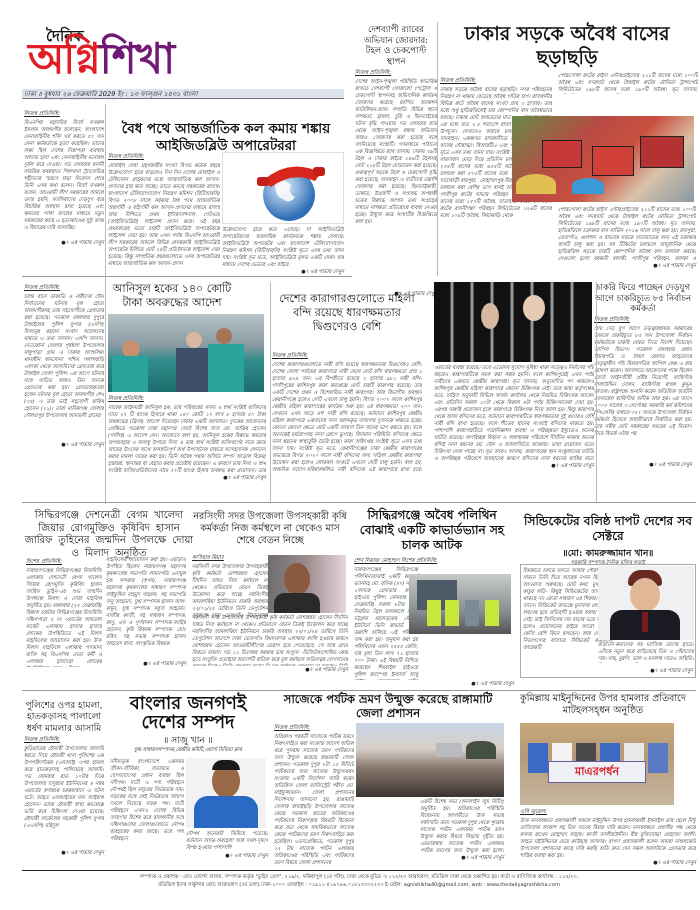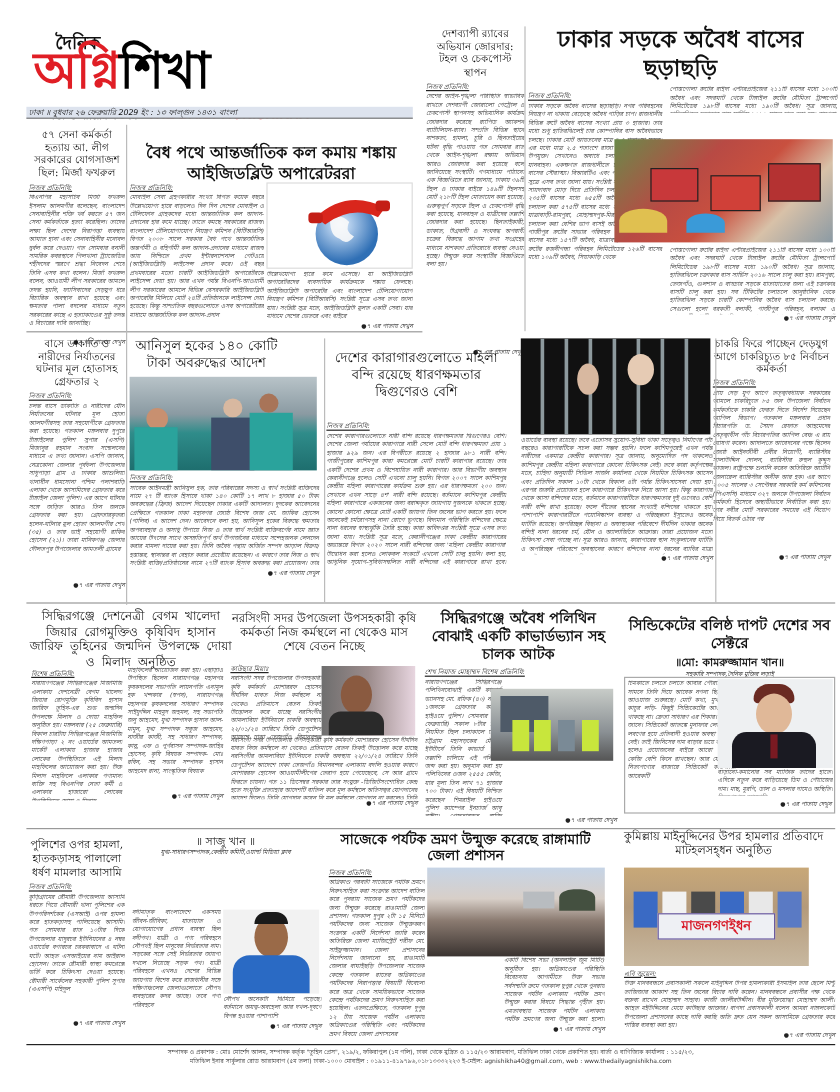--- a/index.html
+++ b/index.html
@@ -6,39 +6,38 @@
 body{width:700px;height:910px;background:#fff;font-family:"DejaVu Sans",sans-serif;color:#111;position:relative;overflow:hidden}
 .abs{position:absolute}
 .hl{font-family:"DejaVu Serif",serif;color:#111;text-align:center;line-height:1.25}
 .byline{font-size:5.5px;font-style:italic;text-decoration:underline;color:#222;margin:2px 0 1px}
 .body{font-size:5px;line-height:7px;color:#333;font-style:italic;text-align:justify;overflow:hidden}
 .cont{font-size:5px;text-align:right;color:#222;font-style:italic}
 .img{position:absolute;overflow:hidden}
 .rule-h{position:absolute;height:1px;background:#999}
 .rule-v{position:absolute;width:1px;background:#bbb}
 .logo-red{color:#e01e25}
-.logo-green{color:#000000}
+.logo-green{color:#701a75}
 </style>
 </head>
 <body>
 
 <div class="abs" style="left:20px;top:22px;width:330px;height:82px;">
   <div class="abs" style="left:26px;top:2px;font-family:'DejaVu Serif',serif;font-size:15px;font-weight:bold;color:#111;">দৈনিক</div>
   <div class="abs" style="left:8px;top:12px;font-family:'DejaVu Serif',serif;font-size:42px;font-weight:bold;letter-spacing:-1px;line-height:50px;white-space:nowrap;">
     <span class="logo-red">অগ্নি</span><span class="logo-green">শিখা</span>
   </div>
   <div class="abs" style="left:20px;top:62px;white-space:nowrap;">
     <span style="font-size:8.5px;font-weight:bold;color:#111;">সত্য ও ন্যায়ের কণ্ঠস্বর</span>
     <span style="font-family:'Liberation Sans',sans-serif;font-size:11.5px;font-weight:bold;color:#e01e25;margin-left:3px;">THE DAILY AGNISHIKHA</span>
   </div>
 </div>
 <div class="abs" style="left:22px;top:89px;width:322px;height:10px;background:#dde3ee;font-size:6.5px;font-style:italic;line-height:10px;padding-left:2px;color:#111;border-bottom:1px solid #777;">ঢাকা ॥ বুধবার ২৬ ফেব্রুয়ারি 2029 ইং : ১৩ ফাল্গুন ১৪৩১ বাংলা</div>
 
 <div class="abs" style="left:24px;top:108px;width:80px;">
-  <div class="hl" style="font-size:8.5px;">৫৭ সেনা কর্মকর্তা হত্যায় আ. লীগ সরকারের যোগসাজশ ছিল: মির্জা ফখরুল</div>
   <div class="byline">নিজস্ব প্রতিনিধি:</div>
   <div class="body" style="height:120px;">বিএনপির মহাসচিব মির্জা ফখরুল ইসলাম আলমগীর বলেছেন, বাংলাদেশ সেনাবাহিনীর শক্তি খর্ব করতে ৫৭ জন সেনা কর্মকর্তাকে হত্যা করেছিল। তাদের লক্ষ্য ছিল দেশের নিরাপত্তা ব্যবস্থায় আঘাত হানা এবং সেনাবাহিনীর মনোবল দুর্বল করে দেওয়া। গত সোমবার বনানী সামরিক কবরস্থানে পিলখানা ট্র্যাজেডির শহীদদের স্মরণে শ্রদ্ধা নিবেদন শেষে তিনি এসব কথা বলেন। মির্জা ফখরুল বলেন, আওয়ামী লীগ সরকারের আমলে তদন্ত হয়নি, ফ্যাসিবাদের দেড়যুগ ধরে বিচারিক অবস্থান রাখা হয়েছে এবং ক্ষমতার পালা বদলের মাধ্যমে নতুন সরকারের কাছে এ হত্যাকাণ্ডের সুষ্ঠু তদন্ত ও বিচারের দাবি জানাচ্ছি।</div>
   <div class="cont">●৭ এর পাতায় দেখুন</div>
 </div>
 
 <div class="abs" style="left:106px;top:120px;width:240px;">
   <div class="hl" style="font-size:13.5px;font-weight:bold;">বৈধ পথে আন্তর্জাতিক কল কমায় শঙ্কায় আইজিডব্লিউ অপারেটররা</div>
 </div>
 <div class="abs" style="left:108px;top:151px;width:112px;">
   <div class="byline">নিজস্ব প্রতিনিধি:</div>
@@ -87,21 +86,20 @@
   <div style="position:absolute;left:128px;top:20px;width:44px;height:32px;background:#b43232;border:1px solid #222;"></div>
   <div style="position:absolute;left:4px;top:58px;width:40px;height:20px;background:#e0c050;border-radius:50% 50% 0 0;"></div>
   <div style="position:absolute;left:60px;top:62px;width:32px;height:16px;background:#3a9ad8;border-radius:50% 50% 0 0;"></div>
 </div>
 <div class="abs" style="left:558px;top:206px;width:138px;">
   <div class="body" style="height:56px;">পোস্তগোলা রুটের রাইদা এন্টারপ্রাইজের ২১১টি বাসের মধ্যে ১০০টি অবৈধ এবং সদরঘাট থেকে টাঙ্গাইল রুটের মৌমিতা ট্রান্সপোর্ট লিমিটেডের ১৯৮টি বাসের মধ্যে ১৯০টি অবৈধ। সূত্র জানায়, হাতিরঝিলে চক্রাকার বাস সার্ভিস ২০১৬ সালে চালু করা হয়। রামপুরা, তেজগাঁও, গুলশান ও বাড্ডার সড়কে যাতায়াতের জন্য এই চক্রাকার বাসটি চালু করা হয়। সব টিকিটের চলাচলে আনুষ্ঠানিক থেকে হাতিরঝিল সড়কে চারটি কোম্পানির অবৈধ বাস চলাচল করছে। সেগুলো হলো বরকতী বলাকী, গাজীপুর পরিবহন, বলাকা ও আজমেরী গ্লোরী। এই পরিবহনগুলো সায়েদাবাদ, গুলিস্তান, সদরঘাট থেকে ছেড়ে রামপুরা, হাতিরঝিল হয়ে তেজগাঁও দিয়ে গাজীপুর চলে যায়। এদিকে দীর্ঘদিন ধরেই</div>
   <div class="cont">●৭ এর পাতায় দেখুন</div>
 </div>
 
 <div class="abs" style="left:24px;top:282px;width:80px;">
-  <div class="hl" style="font-size:8.5px;">বাসে ডাকাতি ও নারীদের নির্যাতনের ঘটনার মূল হোতাসহ গ্রেফতার ২</div>
   <div class="byline">নিজস্ব প্রতিনিধি:</div>
   <div class="body" style="height:148px;">চলন্ত বাসে ডাকাতি ও নারীদের যৌন নির্যাতনের ঘটনার মূল হোতা আলমগীরসহ তার সহযোগীকে গ্রেফতার করা হয়েছে। গতকাল মঙ্গলবার দুপুরে টাঙ্গাইলের পুলিশ সুপার (এসপি) মিজানুর রহমান সংবাদ সম্মেলনের মাধ্যমে এ তথ্য জানান। এসপি জানান, নেত্রকোনা জেলার পূর্বধলা উপজেলার সাধুপাড়া গ্রাম ও ঢাকার আশুলিয়া থানাধীন ধামসোনা পশ্চিম পলাশবাড়ি এলাকা থেকে আসামিদের গ্রেফতার করে টাঙ্গাইল জেলা পুলিশ। এর আগে ঘটনার সঙ্গে জড়িত আরও তিন জনকে গ্রেফতার করা হয়। গ্রেফতারকৃতরা হলেন-ঘটনার মূল হোতা আলমগীর শেখ (৩৫) ও তার ভাই সহযোগী রাকিব হোসেন (২১)। তারা মানিকগঞ্জ জেলার দৌলতপুর উপজেলার আমতলী গ্রামের</div>
   <div class="cont">●৭ এর পাতায় দেখুন</div>
 </div>
 
 <div class="abs" style="left:92px;top:282px;width:160px;">
   <div class="hl" style="font-size:11px;padding:0 12px;">আনিসুল হকের ১৪০ কোটি টাকা অবরুদ্ধের আদেশ</div>
 </div>
 <div class="img" style="left:108px;top:314px;width:156px;height:78px;background:linear-gradient(180deg,#b8c3c8 0%,#8a9aa2 40%,#2f8c8a 60%,#1e6e6e 100%);">
   <div style="position:absolute;left:14px;top:26px;width:18px;height:18px;border-radius:50%;background:#c89070;"></div>
@@ -215,20 +213,21 @@
 </div>
 
 <div class="abs" style="left:24px;top:700px;width:80px;">
   <div class="hl" style="font-size:9px;">পুলিশের ওপর হামলা, হাতকড়াসহ পালালো ধর্ষণ মামলার আসামি</div>
   <div class="byline">নিজস্ব প্রতিনিধি:</div>
   <div class="body" style="height:104px;">কুড়িগ্রামের রৌমারী উপজেলায় আসামি ধরতে গিয়ে রৌমারী থানা পুলিশের এক উপপরিদর্শকের (এসআই) ওপর হামলা করে হাতকড়াসহ পালিয়েছে আসামি। গত সোমবার রাত ১০টার দিকে উপজেলার যাদুরচর ইউনিয়নের ৪ নম্বর ওয়ার্ডের বগারচর চরকরাবাদে এ ঘটনা ঘটে। আহত এসআইয়ের নাম আইরাল হোসেন। তাকে রৌমারী স্বাস্থ্য কমপ্লেক্সে ভর্তি করে চিকিৎসা দেওয়া হয়েছে। রৌমারী সার্কেলের সহকারী পুলিশ সুপার (এএসপি) মহিদুল</div>
   <div class="cont">●৭ এর পাতায় দেখুন</div>
 </div>
 
 <div class="abs" style="left:108px;top:694px;width:160px;">
+  <div class="hl" style="font-size:18px;font-weight:bold;line-height:1.05;">বাংলার জনগণই দেশের সম্পদ</div>
   <div class="hl" style="font-size:9px;margin-top:3px;">॥ সাজু খান ॥</div>
   <div class="hl" style="font-size:5px;font-style:italic;">যুগ্ম-সাধারণসম্পাদক,কেন্দ্রীয় কমিটি,ওয়ার্ল্ড মিডিয়া ক্লাব</div>
 </div>
 <div class="abs" style="left:110px;top:758px;width:74px;">
   <div class="body" style="height:102px;">নদীমাতৃক বাংলাদেশে একসময় জীবন-জীবিকা, যাতায়াত ও যোগাযোগের প্রধান ব্যবস্থা ছিল নদীপথ। যাত্রী ও পণ্য পরিবহনে নৌপথই ছিল মানুষের নির্ভরতার নাম। সড়কের সঙ্গে সেই নির্ভরতার জায়গা দখলে নিয়েছে সড়ক পথ। যাত্রী পরিবহনে এখনও দেশের বিভিন্ন জায়গায় বিশেষ করে রাজধানীর সঙ্গে দক্ষিণাঞ্চলের জেলাগুলোতে নৌপথ ব্যবহারের কদর আছে। তবে পণ্য পরিবহনে</div>
 </div>
 <div class="img" style="left:186px;top:758px;width:80px;height:70px;background:#f2f2f2;">
   <div style="position:absolute;left:26px;top:6px;width:28px;height:34px;border-radius:50%;background:#9a6a48;"></div>
   <div style="position:absolute;left:26px;top:2px;width:28px;height:10px;background:#1a1a1a;border-radius:12px 12px 0 0;"></div>
   <div style="position:absolute;left:8px;top:38px;width:64px;height:32px;background:#2a6ac4;border-radius:14px 14px 0 0;"></div>
@@ -260,21 +259,21 @@
 <div class="img" style="left:520px;top:723px;width:154px;height:82px;background:linear-gradient(180deg,#c8a878 0%,#b49a7a 40%,#c8b8a0 100%);">
   <div style="position:absolute;left:8px;top:20px;width:140px;height:30px;display:flex;gap:4px;">
     <div style="flex:1;background:#3a6ac4;"></div>
       <div style="flex:1;background:#f2f2f2;"></div>
       <div style="flex:1;background:#4a4a4a;"></div>
       <div style="flex:1;background:#3a6ac4;"></div>
       <div style="flex:1;background:#e8e8e8;"></div>
       <div style="flex:1;background:#5a7ac4;"></div>
   </div>
   <div style="position:absolute;left:28px;top:38px;width:98px;height:22px;background:#eef0f4;border:1px solid #6a5aa0;display:flex;align-items:center;justify-content:center;">
-    <span style="font-size:11px;font-weight:bold;color:#d81a28;">মাজনগণই্ধন</span>
+    <span style="font-size:11px;font-weight:bold;color:#d81a28;">মাএরপর্ধন</span>
   </div>
 </div>
 <div class="abs" style="left:520px;top:806px;width:176px;">
   <div class="byline">এবি জুয়েল:</div>
   <div class="body" style="height:42px;">উক্ত মানববন্ধনে প্রবাসকালী সকলে মাইনুদ্দিন উপর হামলাকারী ইসমাইল তার ছেলে মিন্টু তাজিজার আকাশ সহ তিন জনের বিচার দাবি করেন। মানববন্ধনে প্রবাসীর পক্ষ থেকে বক্তব্য রাখেন মোহাম্মদ সাহাব। কাজী জালীরউদ্দীন। বীর মুক্তিযোদ্ধা মোহাম্মদ আলী। আহত মইউদ্দিনের মেয়ে কাউছার আক্তার। বাগদা প্রবাসকালী বলেন আমরা নাঙ্গলকোট উপজেলা প্রশাসনের কাছে দাবি করছি অতি দ্রুত যেন সকল আসামিকে গ্রেফতার করে শাস্তির ব্যবস্থা করা হয়।</div>
   <div class="cont">●৭ এর পাতায় দেখুন</div>
 </div>
 
 <div class="rule-h" style="left:22px;top:276px;width:330px;"></div>
 <div class="rule-h" style="left:22px;top:502px;width:674px;"></div>

